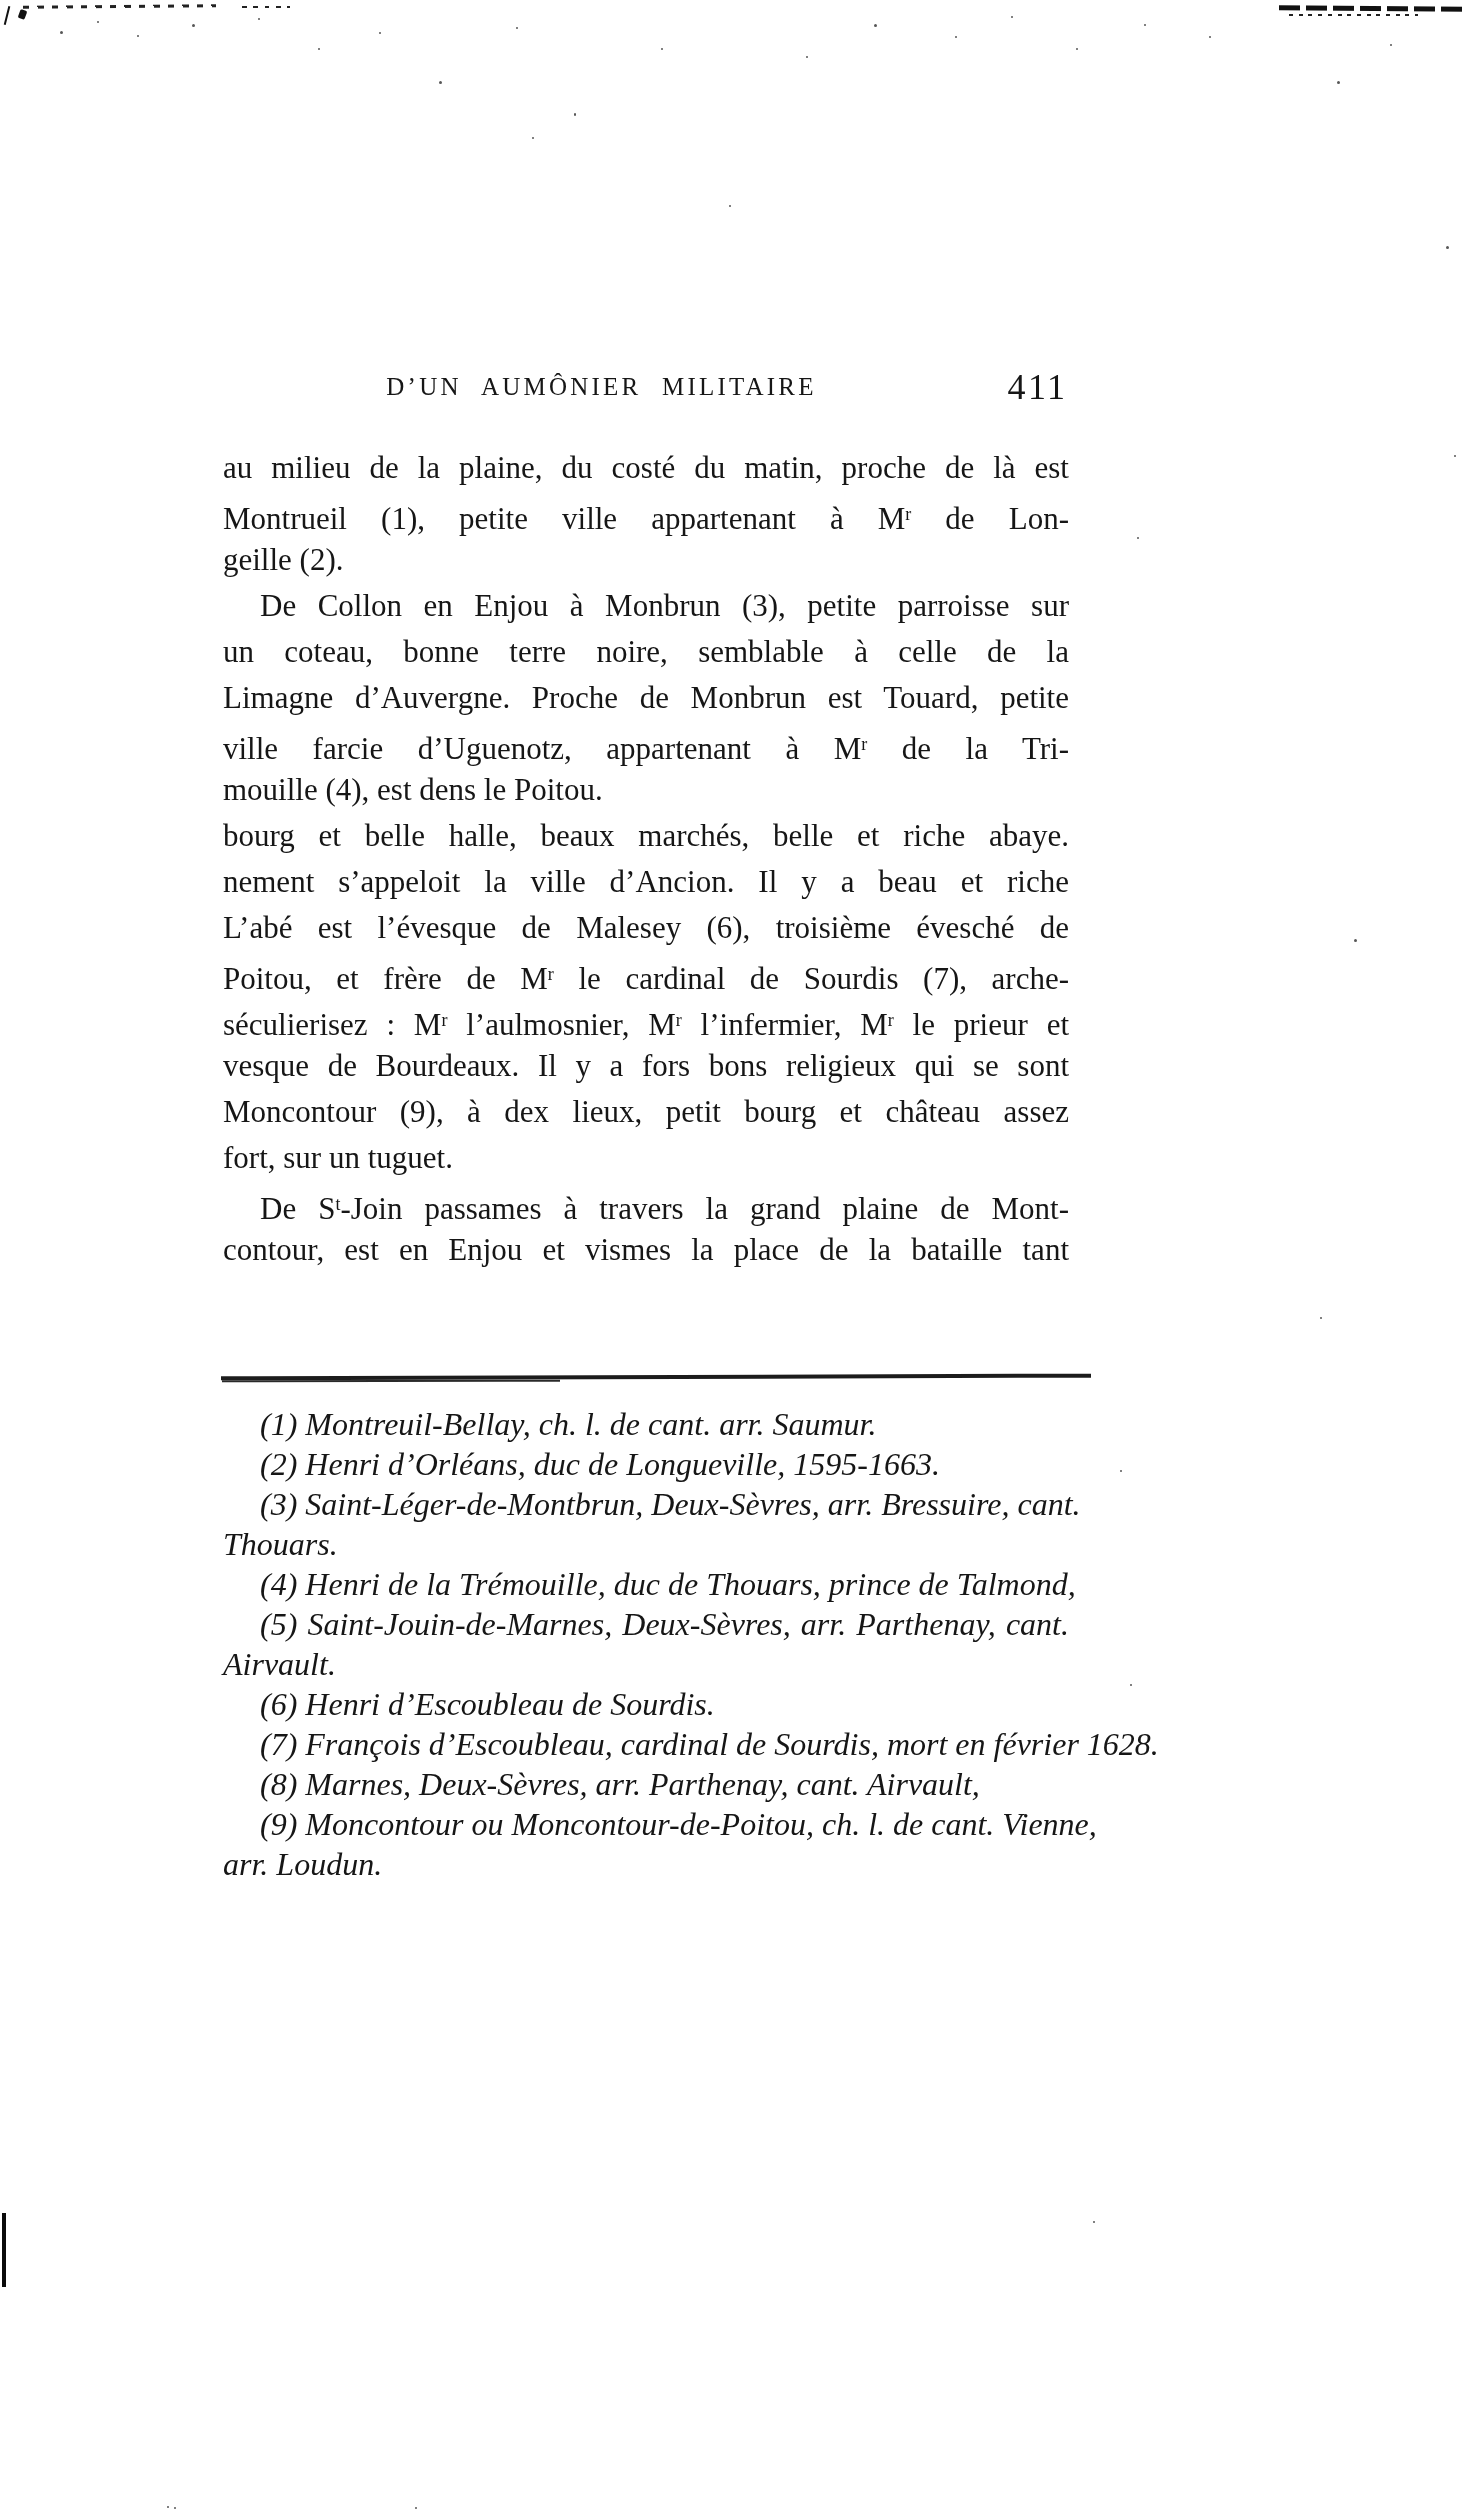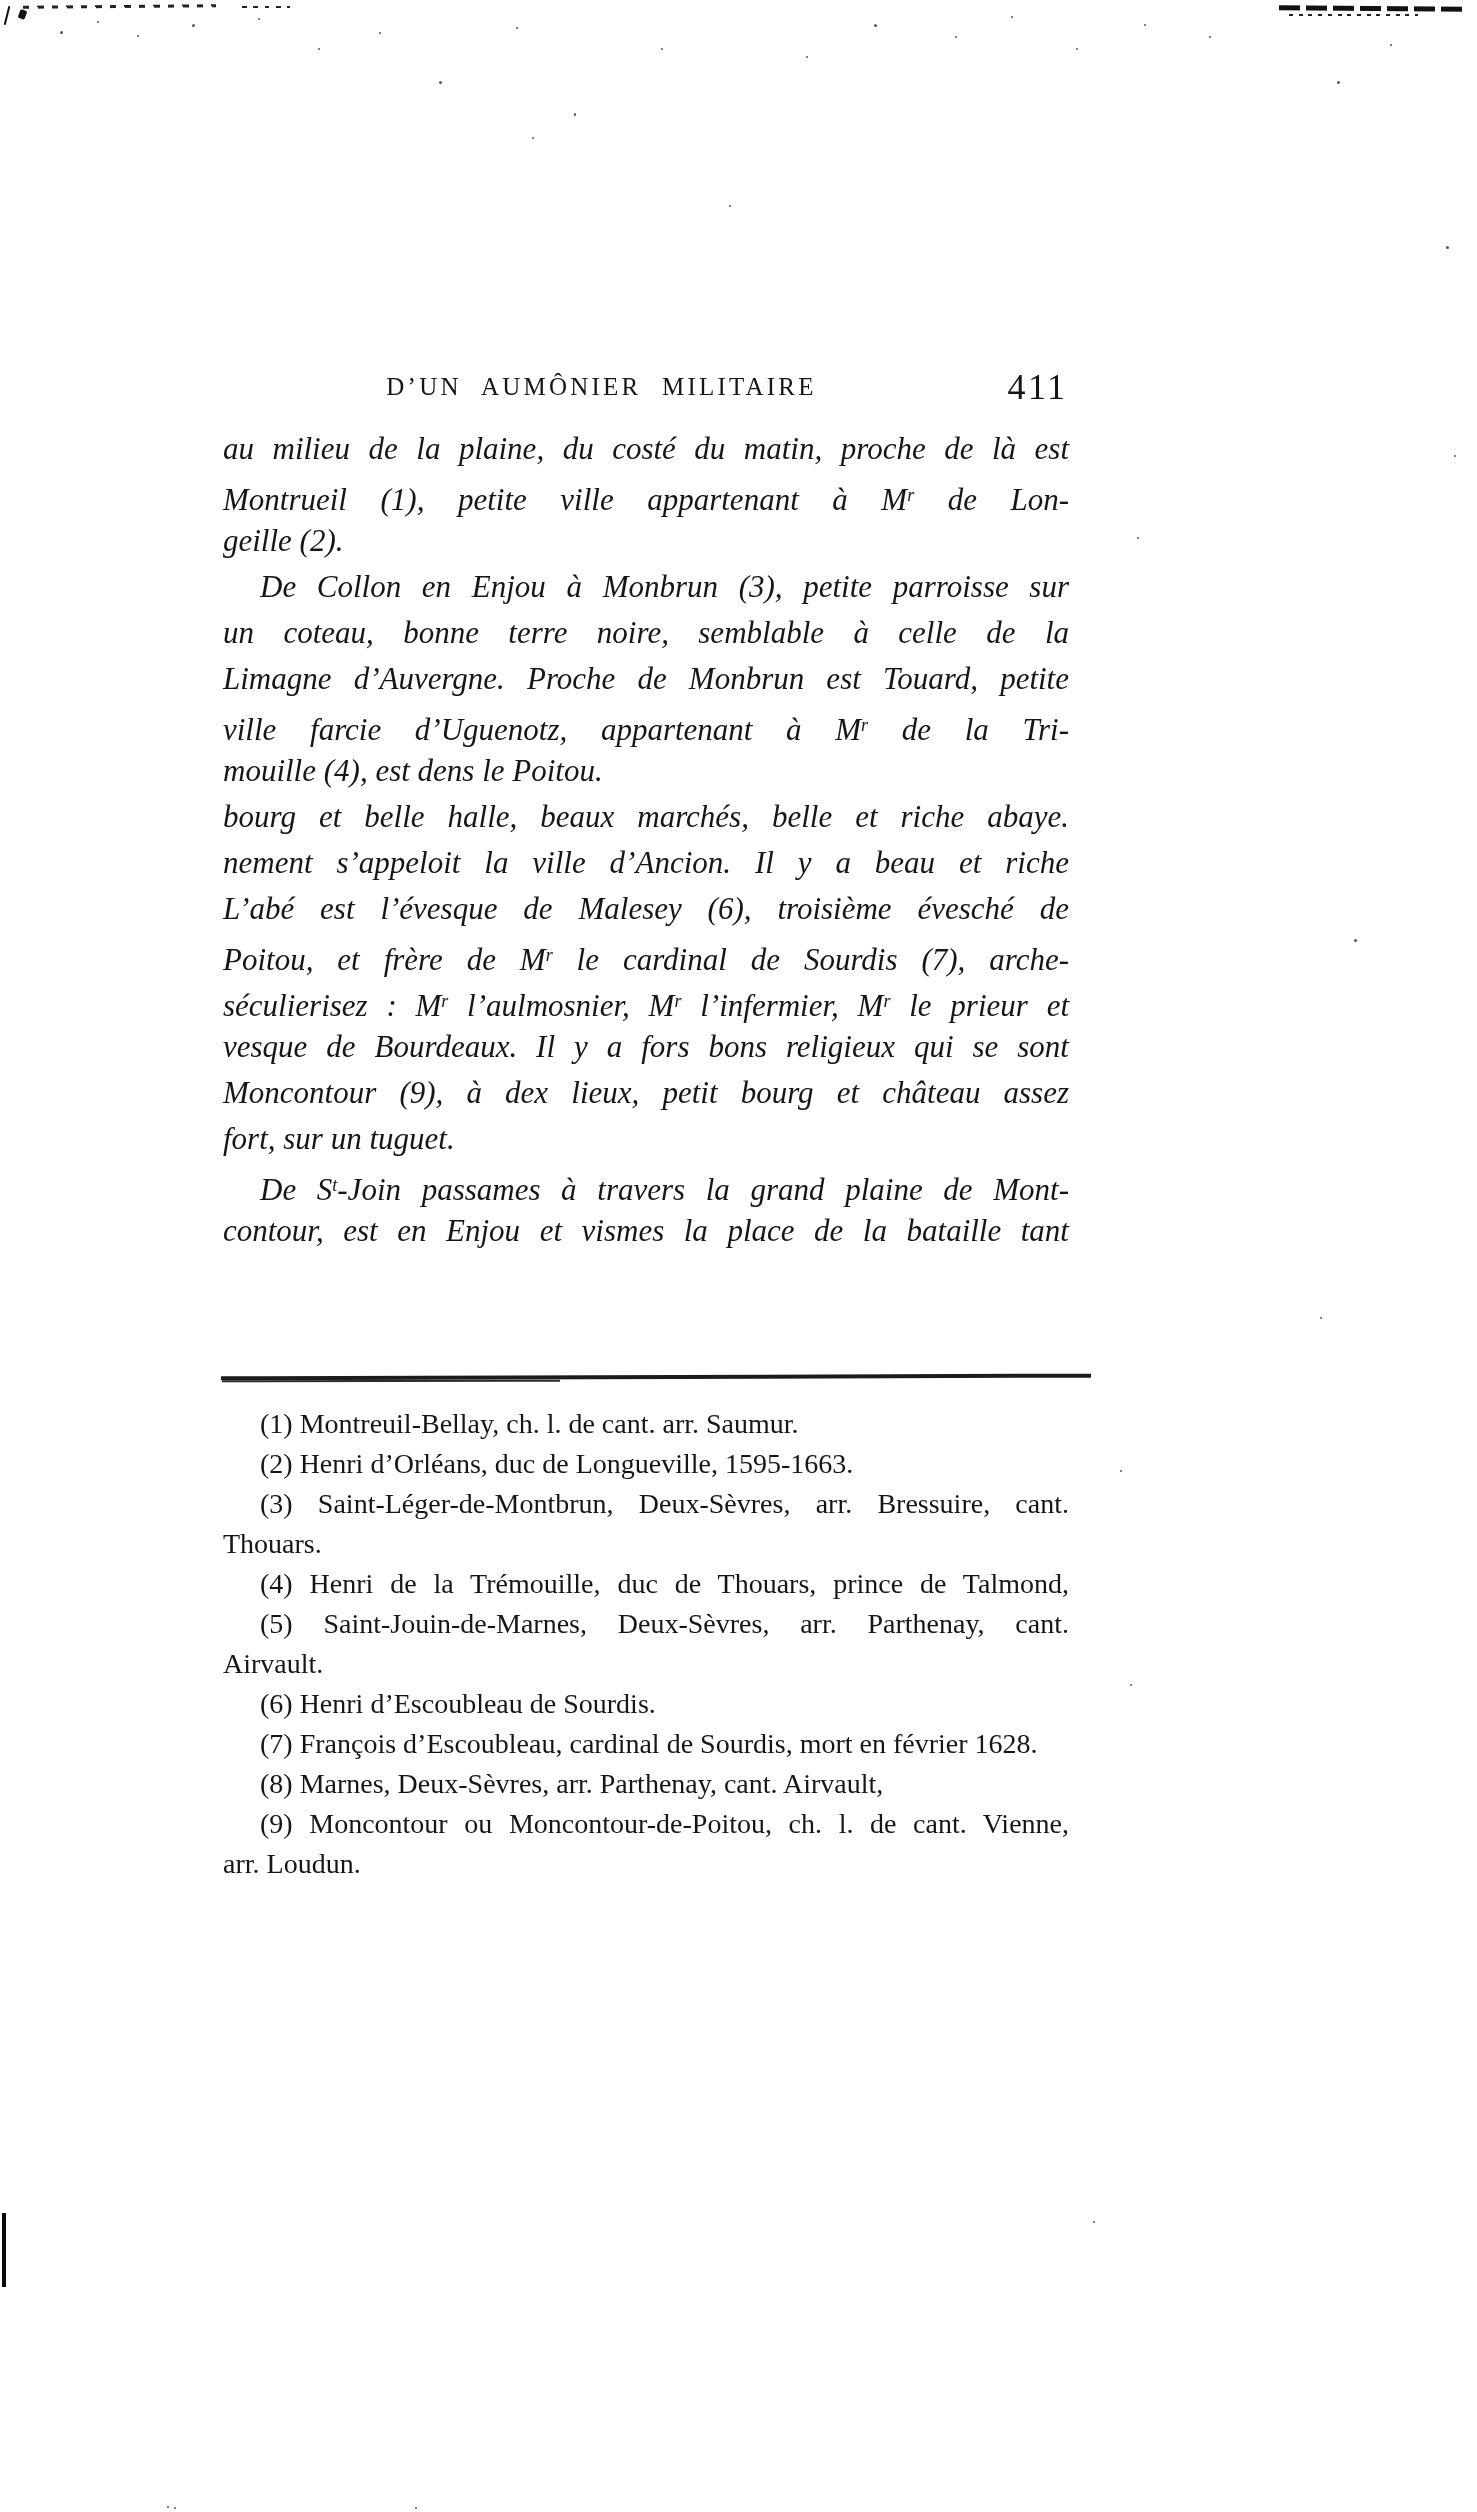--- a/index.html
+++ b/index.html
@@ -40,21 +40,21 @@
   }
   .page-number {
     position: absolute;
     right: 1.6px;
     top: 0;
     font-size: 36px;
     line-height: 40px;
     letter-spacing: 2.4px;
   }
   
-  .body-text { top: 414px; font-style: italic; }
+  .body-text { top: 433px; }
   .line {
     text-align: justify;
     text-align-last: justify;
     white-space: nowrap;
   }
   .line.no-just { text-align-last: left; }
   .line.indent { padding-left: 37px; }
   .body-line {
     height: 46px;
     line-height: 46px;
@@ -82,21 +82,22 @@
     width: 338px;
     height: 1.6px;
     background: #2a2a2a;
     transform: rotate(-0.1deg);
   }
   
   .footnotes { top: 1392px; }
   .fn-line {
     height: 40px;
     line-height: 40px;
-    font-size: 28px;
+    font-size: 32px;
+    font-style: italic;
   }
   
   .noise { position: absolute; }
   .dot {
     position: absolute;
     border-radius: 50%;
     background: #3a3a3a;
     opacity: 0.85;
   }
 </style>

